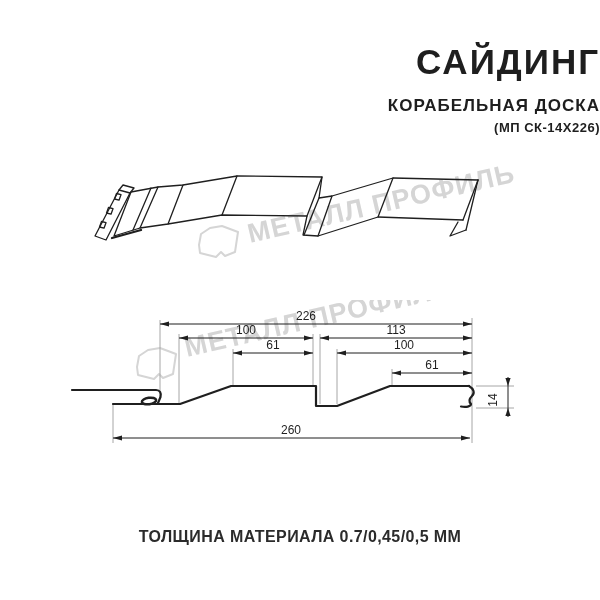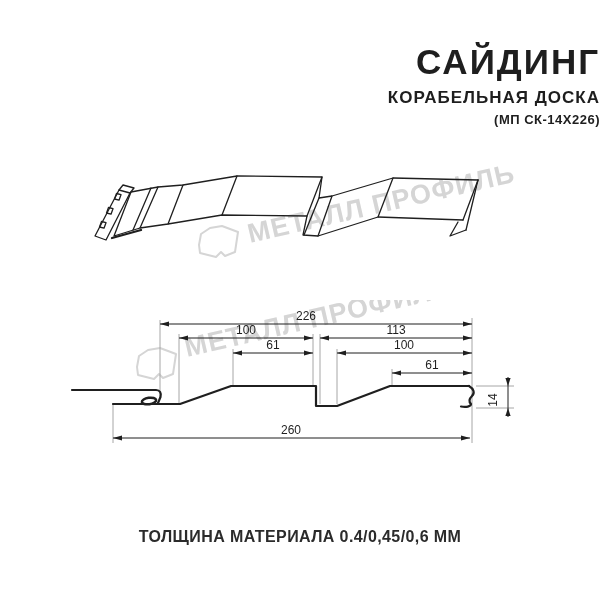--- a/index.html
+++ b/index.html
@@ -4,21 +4,21 @@
 <style>
   html,body{margin:0;padding:0;}
   body{
     width:600px;height:600px;background:#ffffff;
     font-family:"Liberation Sans", sans-serif;
     position:relative;overflow:hidden;color:#1e1e1e;
   }
   .abs{position:absolute;}
   .header{left:0;top:44px;width:600px;text-align:right;z-index:5;}
   .title{font-size:35px;font-weight:800;letter-spacing:2px;color:#1e1e1e;line-height:1.05;}
-  .subtitle{font-size:17px;font-weight:700;letter-spacing:1px;color:#1e1e1e;margin-top:7px;}
+  .subtitle{font-size:17px;font-weight:700;letter-spacing:1px;color:#1e1e1e;margin-top:15px;}
   .code{font-size:13px;font-weight:700;letter-spacing:0.5px;color:#1e1e1e;margin-top:4px;}
   .footer{left:0;top:528px;width:600px;text-align:center;font-size:16px;font-weight:700;
     letter-spacing:0.4px;color:#2b2b2b;z-index:5;}
   svg{display:block;}
   .wm{z-index:1;}
   .draw{z-index:3;}
   .wm text{font-weight:800;font-size:27px;letter-spacing:1px;fill:#d5d5d5;}
   .wm polygon{fill:none;stroke:#d5d5d5;stroke-width:2;stroke-linejoin:round;}
   .ln{stroke:#1f1f1f;stroke-width:1;fill:none;}
   .ext{stroke:#a6a6a6;stroke-width:1;fill:none;}
@@ -135,13 +135,13 @@
     <text class="dimtxt" x="246" y="334">100</text>
     <text class="dimtxt" x="396" y="334">113</text>
     <text class="dimtxt" x="273" y="349">61</text>
     <text class="dimtxt" x="404" y="349">100</text>
     <text class="dimtxt" x="432" y="369">61</text>
     <text class="dimtxt" x="291" y="434">260</text>
     <text class="dimtxt" x="497" y="400" transform="rotate(-90 497 400)">14</text>
   </g>
 </svg>
 
-<div class="abs footer">ТОЛЩИНА МАТЕРИАЛА 0.4/0,45/0,6 ММ</div>
+<div class="abs footer">ТОЛЩИНА МАТЕРИАЛА 0.7/0,45/0,5 ММ</div>
 
 </body></html>

